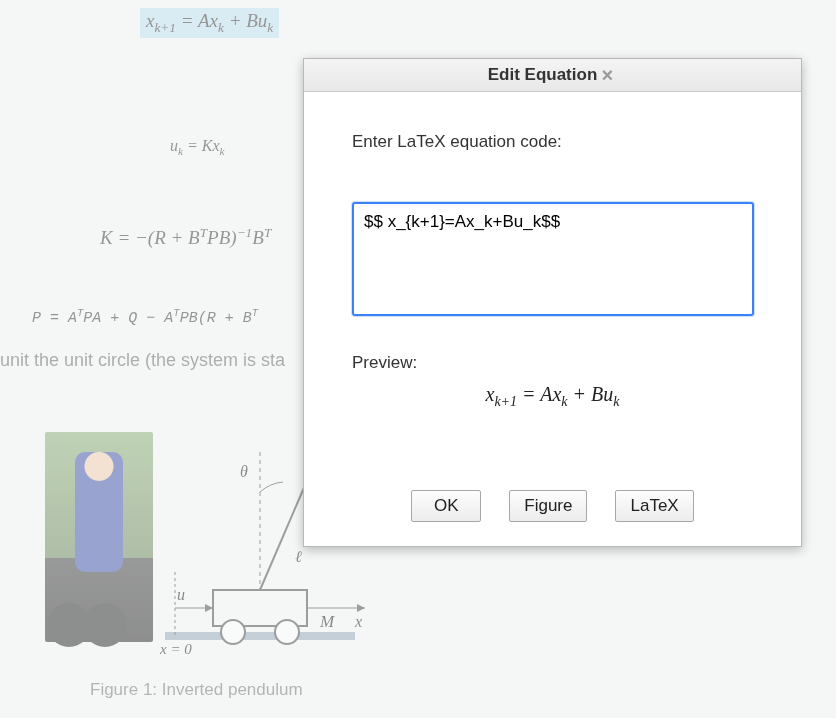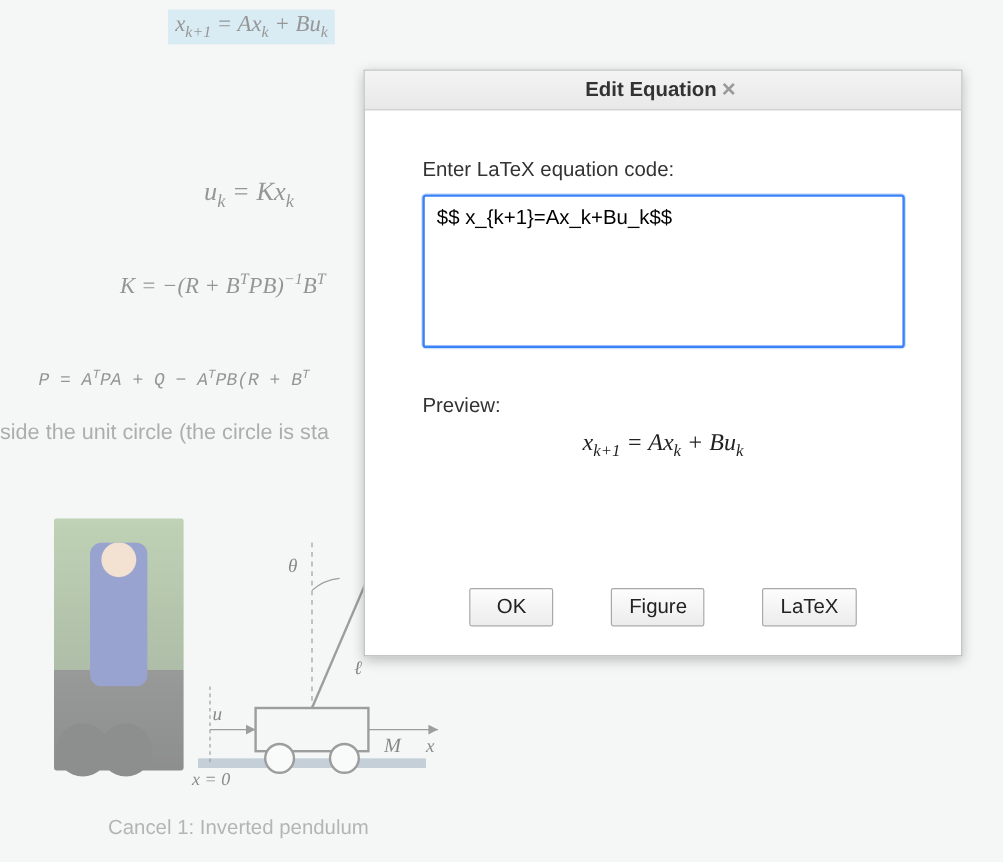--- a/index.html
+++ b/index.html
@@ -20,21 +20,21 @@
   .eq { font-style: italic; white-space: nowrap; }
   .eq .sub { font-size: 0.7em; vertical-align: sub; font-style: italic; }
   .eq .sup { font-size: 0.7em; vertical-align: super; font-style: italic; }
 
   .eq-highlight {
     position: absolute; left: 140px; top: 8px;
     background: #b8dff0;
     padding: 2px 6px;
     font-size: 19px;
   }
-  .eq2 { position: absolute; left: 170px; top: 147px; font-size: 22px; }
+  .eq2 { position: absolute; left: 170px; top: 137px; font-size: 16px; }
   .eq3 { position: absolute; left: 100px; top: 225px; font-size: 19px; }
   .eq4 { position: absolute; left: 32px;  top: 307px; font-size: 15px; font-family: Liberation Mono, monospace; }
   .bodytext {
     position: absolute; left: 0; top: 350px; font-size: 18px;
     font-family: Arial, sans-serif; color: #555;
     font-style: normal;
   }
   .figcaption {
     position: absolute; left: 90px; top: 680px;
     font-family: Arial, sans-serif; font-size: 17px; color: #666;
@@ -83,40 +83,41 @@
     font-weight: 600; font-size: 17px; color: #333;
   }
   .titlebar .close {
     font-size: 20px; color: #9a9a9a; cursor: pointer;
     width: 20px; text-align: center; line-height: 18px;
   }
   .dlg-body { flex: 1; padding: 4px 48px 0 48px; }
   .lbl { font-size: 17px; color: #333; margin-bottom: 10px; margin-top: 33px; }
   .lbl:first-child { margin-top: 36px; }
   textarea.code {
-    width: 402px; height: 128px;
+    width: 402px; height: 114px;
     resize: none;
     border: 2px solid #3b82f6;
     border-radius: 3px;
     outline: none;
     font-family: Arial, sans-serif;
     font-size: 17px;
     padding: 8px 10px;
     box-shadow: 0 0 0 1px rgba(59,130,246,0.25);
+    margin-top: 40px;
   }
   .preview {
     text-align: center;
     font-family: Georgia, "Times New Roman", serif;
     font-style: italic;
     font-size: 20px;
     margin-top: 6px;
     color: #222;
   }
   .btnrow {
-    display: flex; justify-content: center; gap: 48px;
+    display: flex; justify-content: center; gap: 28px;
     padding: 0 0 20px 0; margin-top: auto;
     margin-bottom: 4px;
   }
   button.dlg-btn {
     min-width: 70px;
     padding: 5px 14px;
     font-size: 17px;
     background: linear-gradient(#fdfdfd, #ececec);
     border: 1px solid #a8a8a8;
     border-radius: 2px;
@@ -132,21 +133,21 @@
 
 <div class="doc">
   <div class="eq eq-highlight">x<span class="sub">k+1</span> = Ax<span class="sub">k</span> + Bu<span class="sub">k</span></div>
 
   <div class="eq eq2">u<span class="sub">k</span> = Kx<span class="sub">k</span></div>
 
   <div class="eq eq3">K = −(R + B<span class="sup">T</span>PB)<span class="sup">−1</span>B<span class="sup">T</span></div>
 
   <div class="eq eq4">P = A<span class="sup">T</span>PA + Q − A<span class="sup">T</span>PB(R + B<span class="sup">T</span></div>
 
-  <div class="bodytext">side the unit circle (the circle is sta</div>
+  <div class="bodytext">unit the unit circle (the system is sta</div>
 
   <div class="segway">
     <div class="wheel1"></div>
       <div class="wheel2"></div>
   </div>
 
   <svg class="diagram" width="230" height="240">
 
     <rect x="10" y="200" width="190" height="8" fill="#8aa0b4"></rect>
 
@@ -169,21 +170,21 @@
     <line x1="20" y1="140" x2="20" y2="205" stroke="#333" stroke-dasharray="3 3"></line>
 
     <text x="85" y="45" font-size="16" font-style="italic">θ</text>
     <text x="140" y="130" font-size="16" font-style="italic">ℓ</text>
     <text x="22" y="168" font-size="16" font-style="italic">u</text>
     <text x="165" y="195" font-size="17" font-style="italic">M</text>
     <text x="200" y="195" font-size="16" font-style="italic">x</text>
     <text x="5" y="222" font-size="15" font-style="italic">x = 0</text>
   </svg>
 
-  <div class="figcaption">Cancel 1: Inverted pendulum</div>
+  <div class="figcaption">Figure 1: Inverted pendulum</div>
 </div>
 
 <div class="overlay">
   <div class="dialog">
     <div class="titlebar">
       <span>Edit Equation</span>
       <span class="close">×</span>
     </div>
     <div class="dlg-body">
       <div class="lbl">Enter LaTeX equation code:</div>

